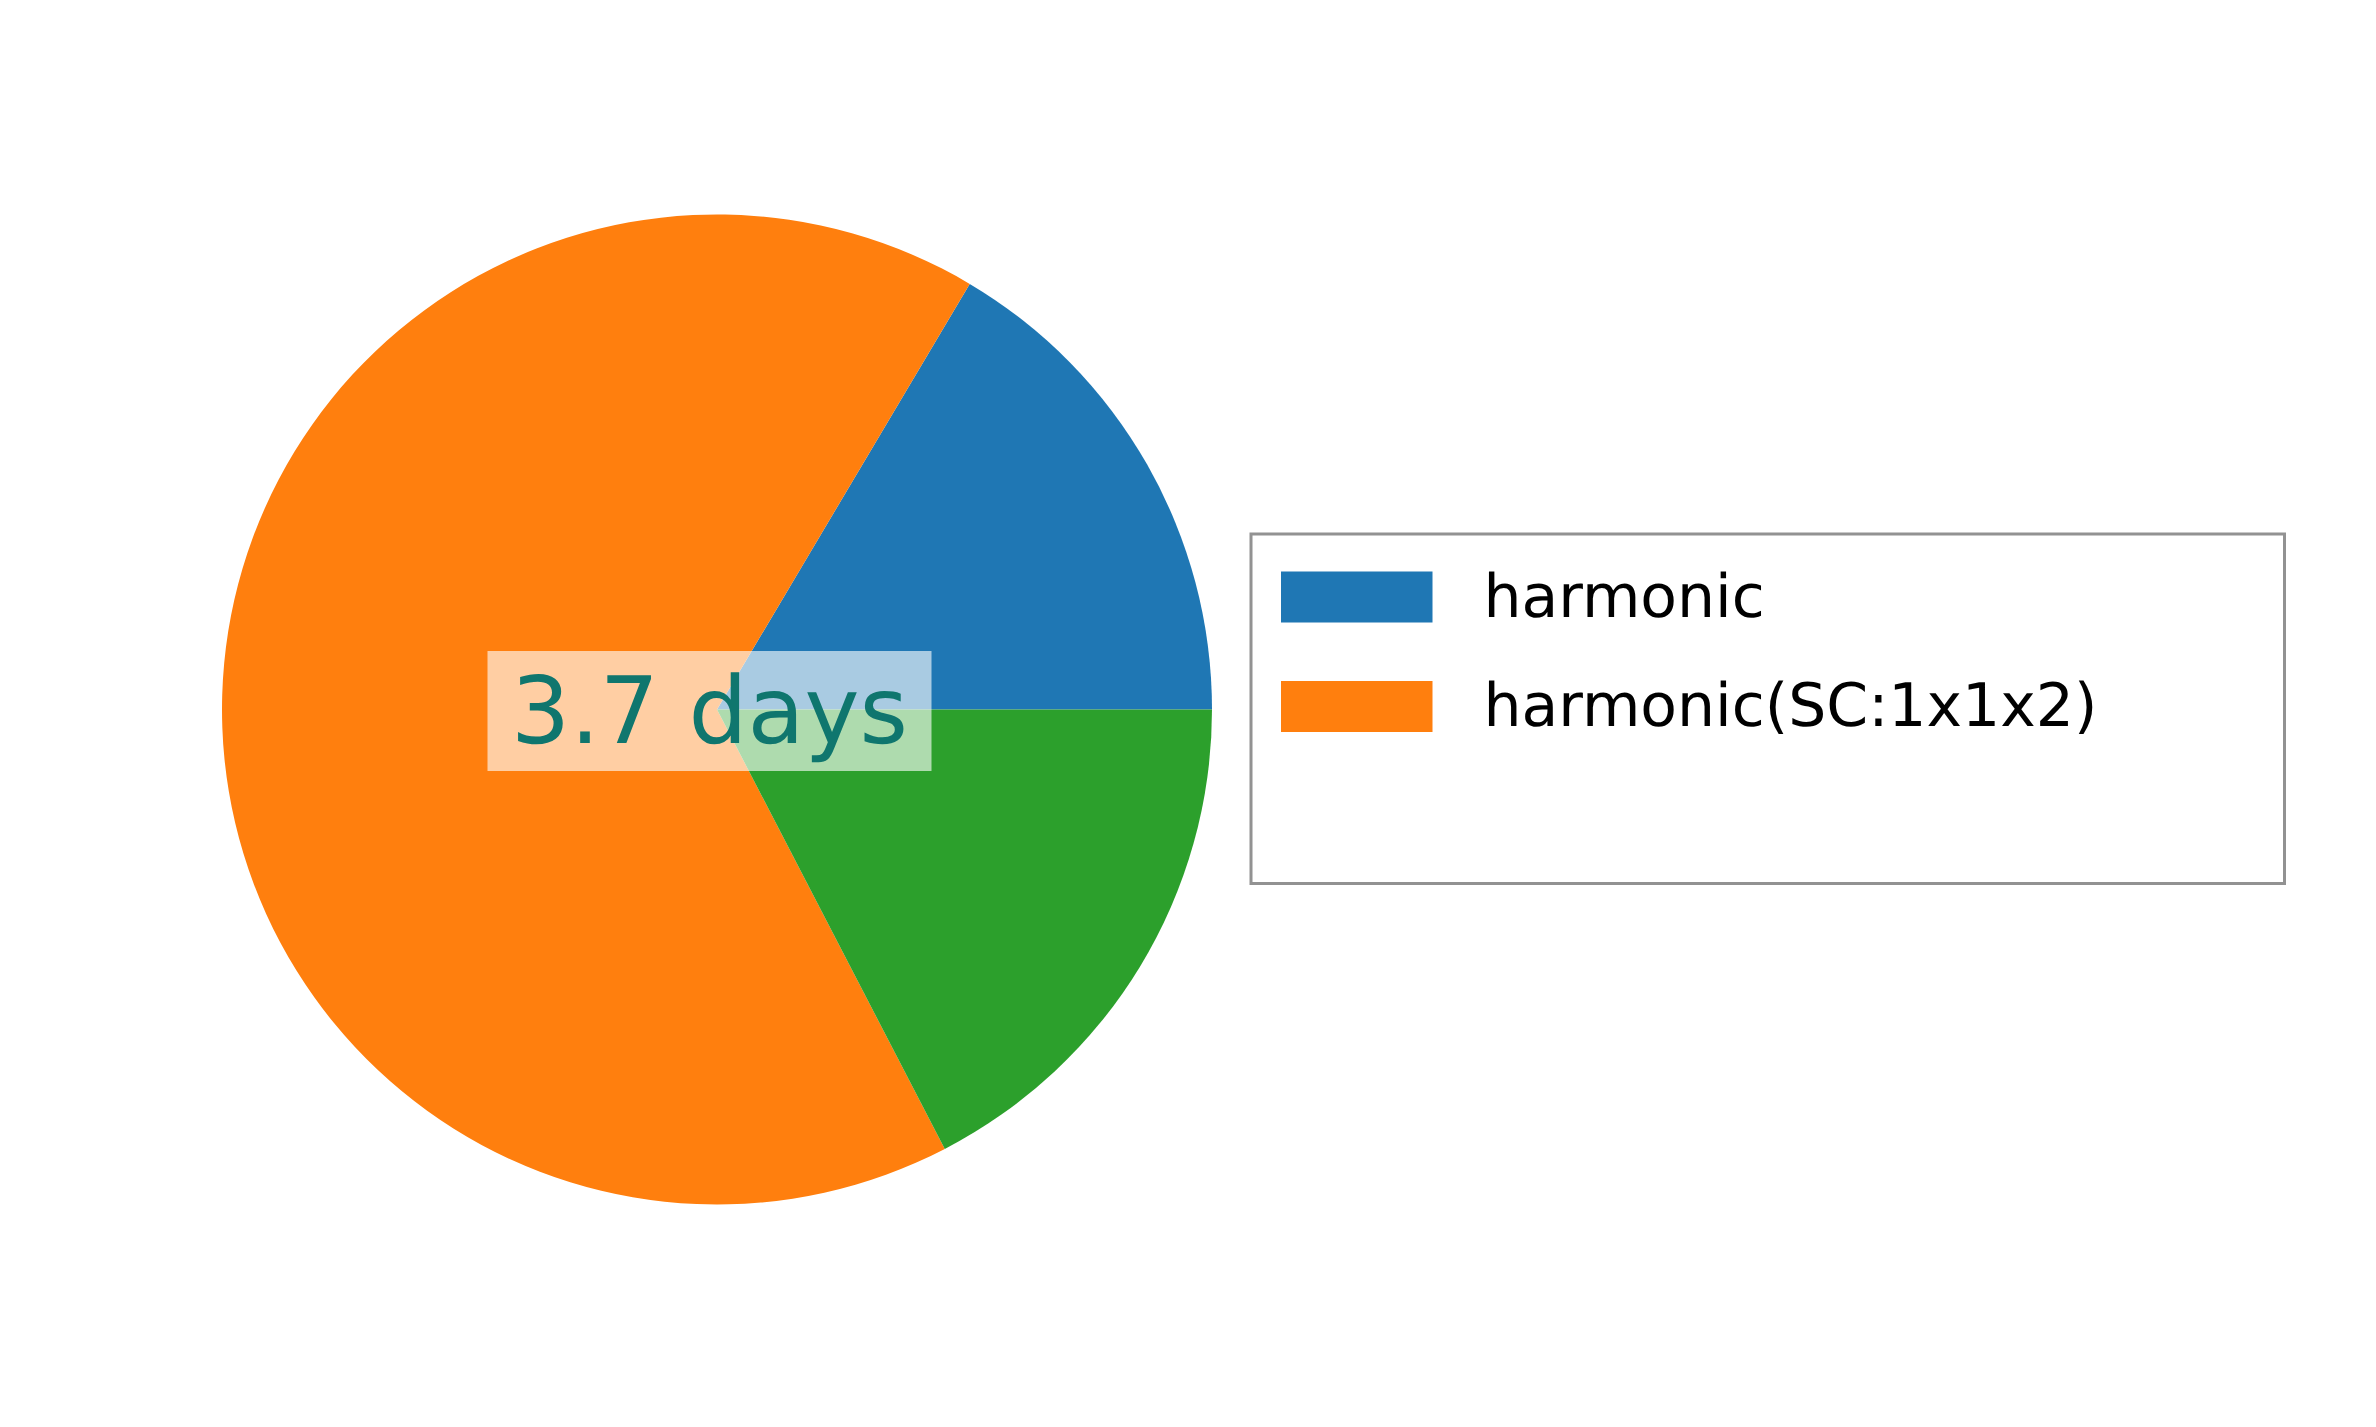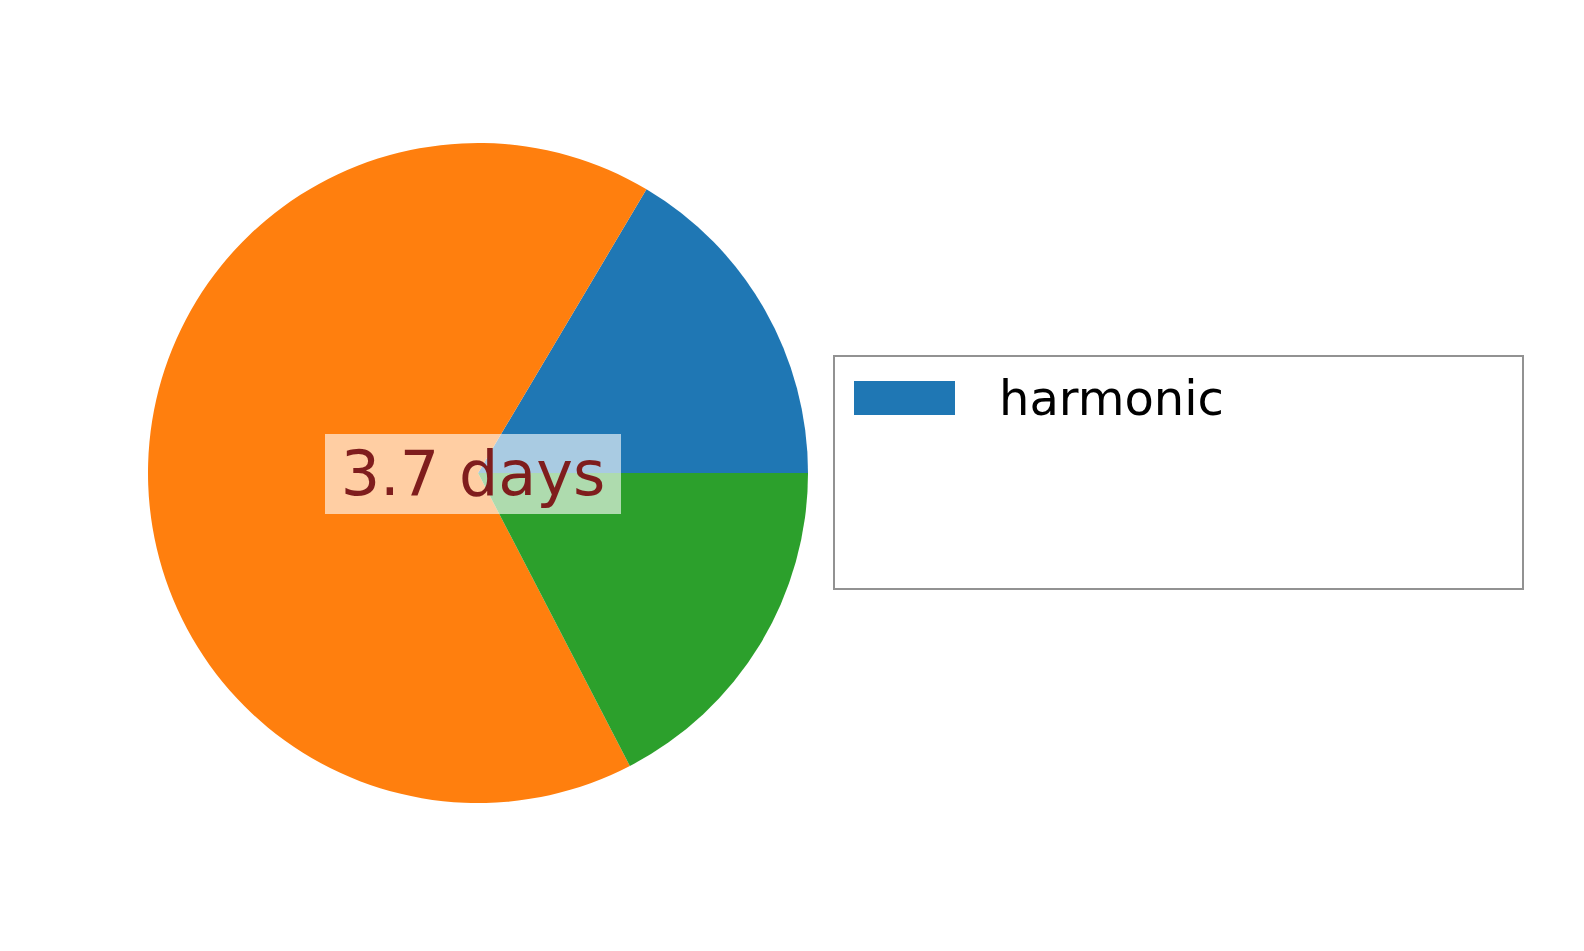--- a/index.html
+++ b/index.html
@@ -49,21 +49,21 @@
     background: rgba(255, 255, 255, 0.62);
     display: flex;
     align-items: center;
     justify-content: center;
     box-sizing: border-box;
   }
   #center-label-text {
     font-family: "DejaVu Sans", sans-serif;
     font-size: 62px;
     line-height: 1;
-    color: #7f1d1d;
+    color: #0f766e;
     white-space: nowrap;
     letter-spacing: 0px;
   }
 
   
   #legend {
     position: absolute;
     left: 833px;
     top: 355px;
     width: 691px;
@@ -83,23 +83,23 @@
   .legend-row.r0 { top: 24px; }
   .legend-row.r1 { top: 97px; }
   .legend-row.r2 { top: 170px; }
 
   .legend-swatch {
     width: 101px;
     height: 34px;
     flex: 0 0 auto;
   }
   .legend-label {
-    margin-left: 44px;
+    margin-left: 34px;
     font-family: "DejaVu Sans", sans-serif;
-    font-size: 48px;
+    font-size: 40px;
     line-height: 1;
     color: #000000;
     white-space: nowrap;
   }
 </style>
 </head>
 <body>
 
 <div id="figure">
 
@@ -117,17 +117,21 @@
     <span id="center-label-text">3.7 days</span>
   </div>
 
   <div id="legend">
 
     <div class="legend-row r0">
       <span class="legend-swatch" style="background-color: rgb(31, 119, 180);"></span>
       <span class="legend-label">harmonic</span>
     </div>
 
+    <div class="legend-row r1">
+      <span class="legend-swatch" style="background-color: rgb(255, 127, 14);"></span>
+      <span class="legend-label">harmonic(SC:1x1x2)</span>
+    </div>
 
 
   </div>
 
 </div>
 
 </body></html>

